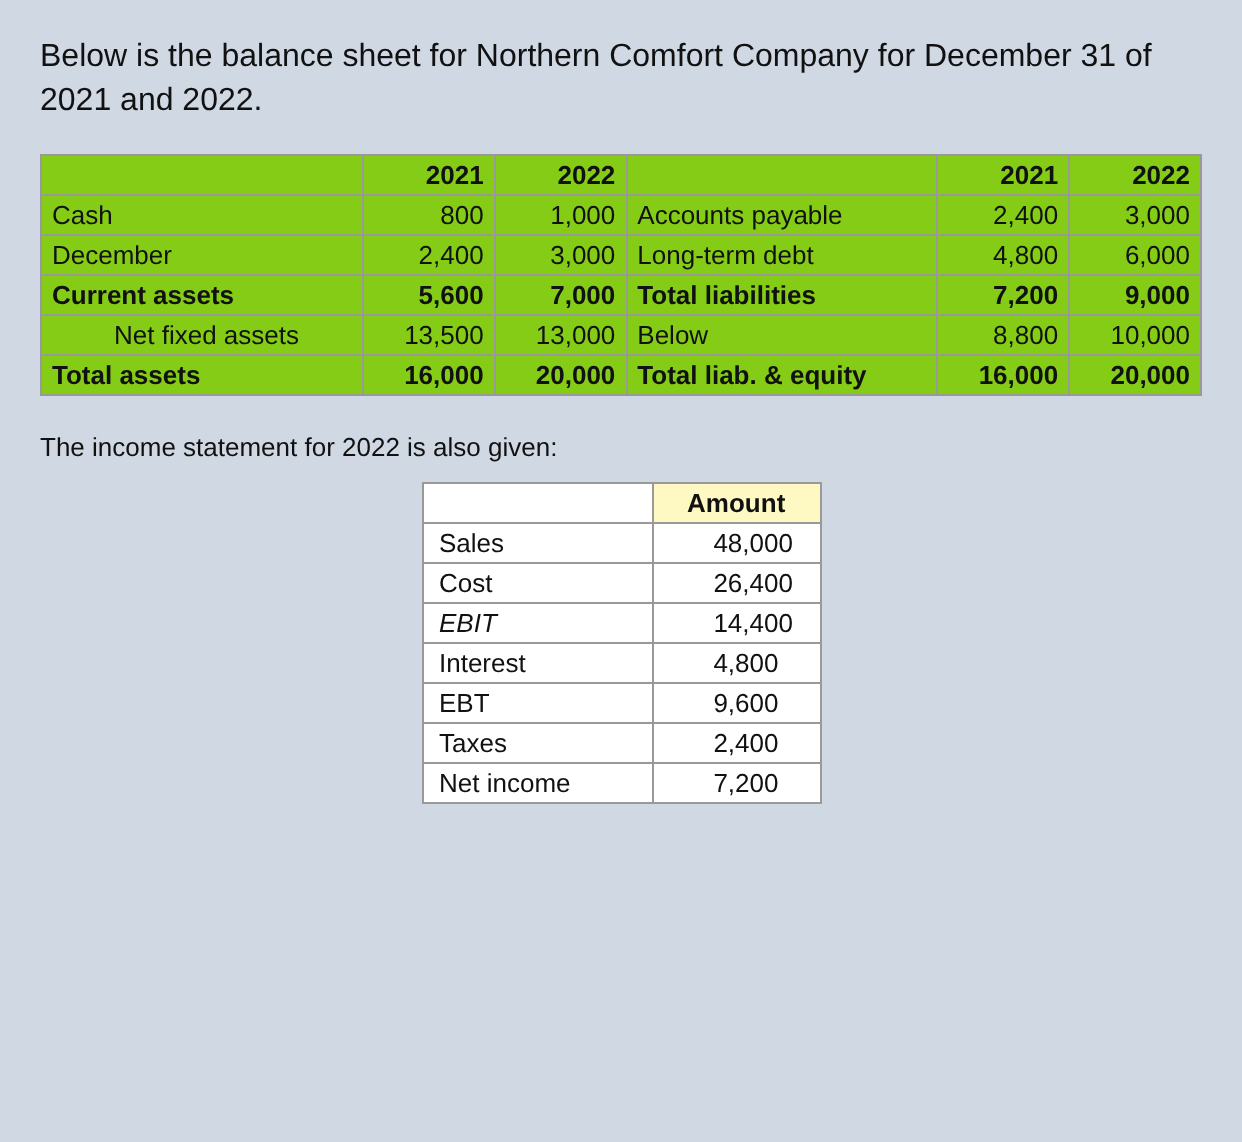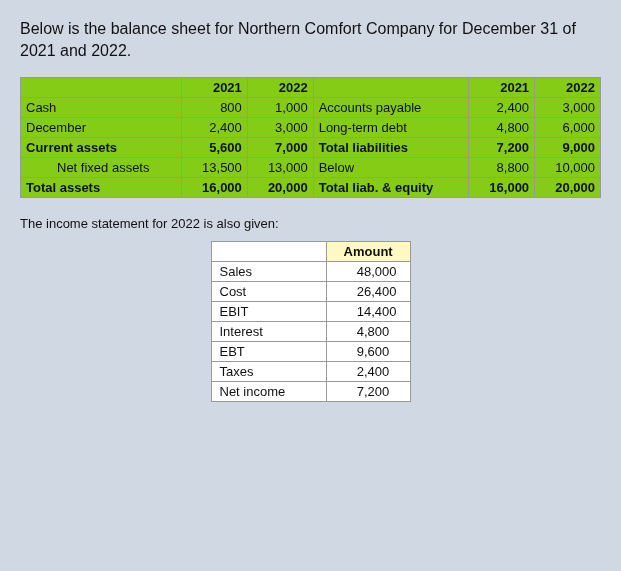--- a/index.html
+++ b/index.html
@@ -137,21 +137,21 @@
       <tbody id="income-body">
       <tr>
             <td style="border: 1px solid rgb(153, 153, 153);">Sales</td>
             <td class="num" style="border: 1px solid rgb(153, 153, 153);">48,000</td>
           </tr>
           <tr>
             <td style="border: 1px solid rgb(153, 153, 153);">Cost</td>
             <td class="num" style="border: 1px solid rgb(153, 153, 153);">26,400</td>
           </tr>
           <tr>
-            <td style="border: 1px solid rgb(153, 153, 153);">EBIT</td>
+            <td style="border: 1px solid rgb(153, 153, 153); font-style: italic;">EBIT</td>
             <td class="num" style="border: 1px solid rgb(153, 153, 153);">14,400</td>
           </tr>
           <tr>
             <td style="border: 1px solid rgb(153, 153, 153);">Interest</td>
             <td class="num" style="border: 1px solid rgb(153, 153, 153);">4,800</td>
           </tr>
           <tr>
             <td style="border: 1px solid rgb(153, 153, 153);">EBT</td>
             <td class="num" style="border: 1px solid rgb(153, 153, 153);">9,600</td>
           </tr>

